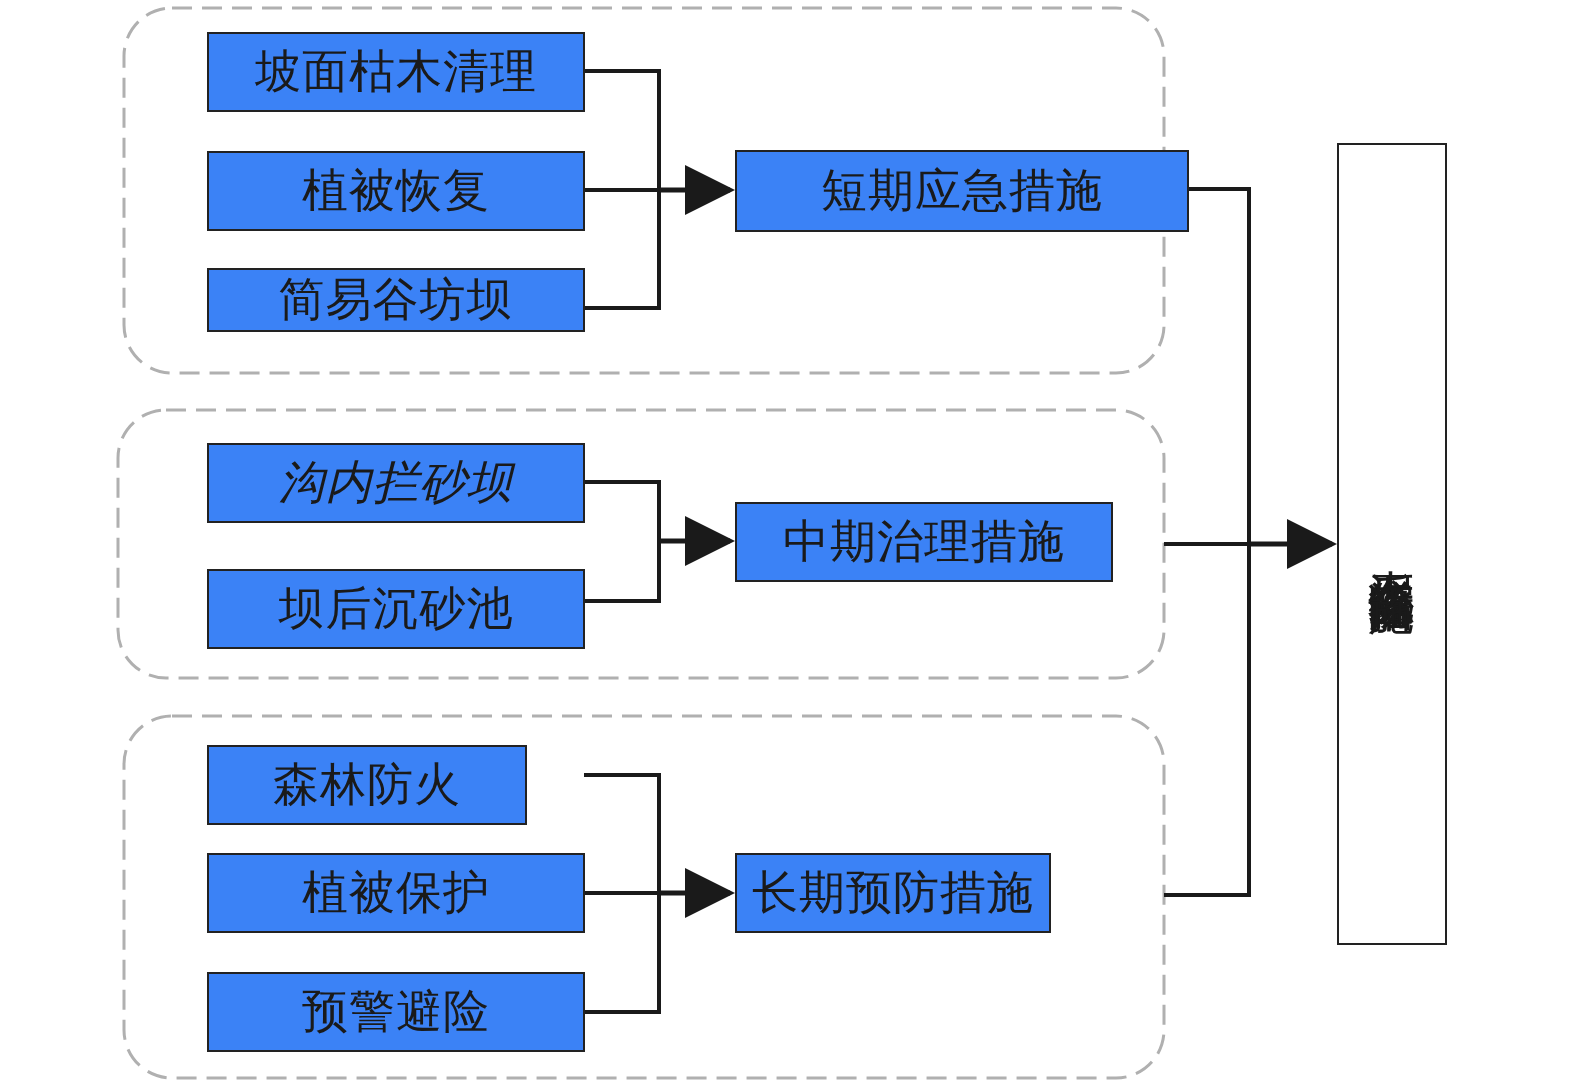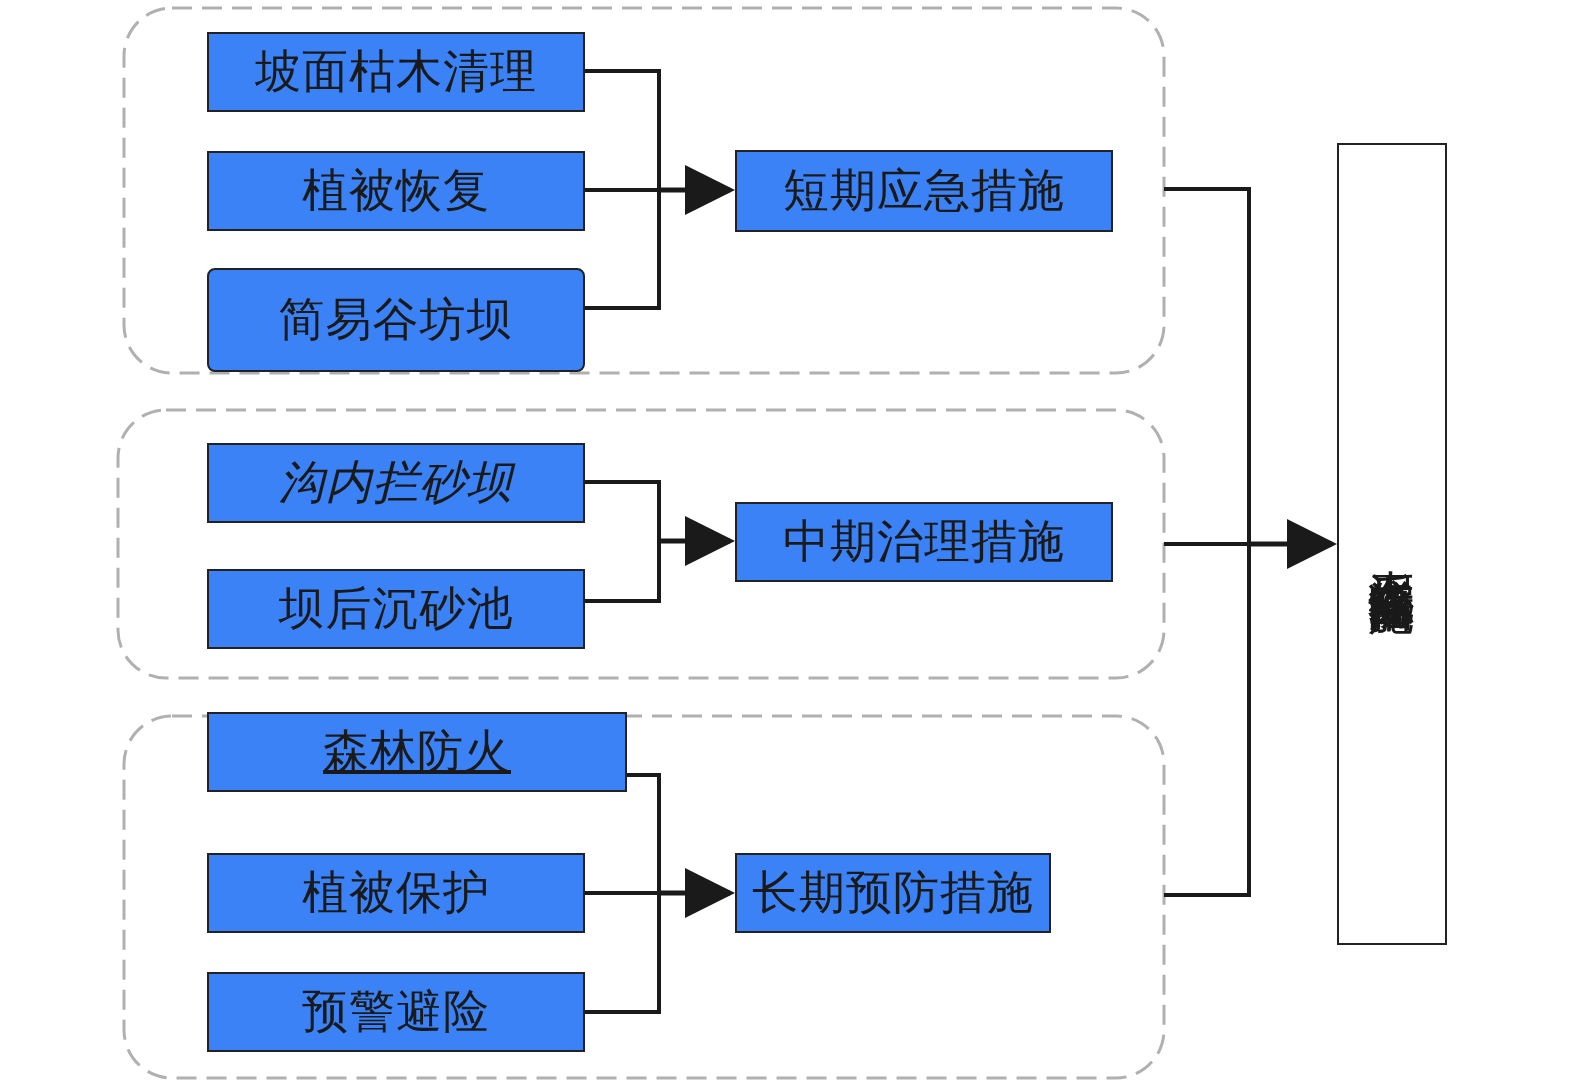--- a/index.html
+++ b/index.html
@@ -51,38 +51,38 @@
     <line x1="1249" y1="544" x2="1332" y2="544" stroke-width="5" marker-end="url(#arr)"></line>
   </g>
 </svg>
 
 <div class="box" style="left:207px;top:32px;width:378px;height:80px;">
   <span>坡面枯木清理</span>
 </div>
 <div class="box" style="left:207px;top:151px;width:378px;height:80px;">
   <span>植被恢复</span>
 </div>
-<div class="box" style="left:207px;top:268px;width:378px;height:104px;border-radius:8px;">
+<div class="box" style="left:207px;top:268px;width:378px;height:64px;">
   <span>简易谷坊坝</span>
 </div>
-<div class="box" style="left:735px;top:150px;width:378px;height:82px;">
+<div class="box" style="left:735px;top:150px;width:454px;height:82px;">
   <span>短期应急措施</span>
 </div>
 
 <div class="box" style="left:207px;top:443px;width:378px;height:80px;font-style:italic;">
   <span>沟内拦砂坝</span>
 </div>
 <div class="box" style="left:207px;top:562px;width:378px;height:80px;margin-top:7px;">
   <span>坝后沉砂池</span>
 </div>
 <div class="box" style="left:735px;top:502px;width:378px;height:80px;">
   <span>中期治理措施</span>
 </div>
 
-<div class="box" style="left:207px;top:712px;width:420px;height:80px;text-decoration:underline;">
+<div class="box" style="left:207px;top:745px;width:320px;height:80px;">
   <span>森林防火</span>
 </div>
 <div class="box" style="left:207px;top:853px;width:378px;height:80px;">
   <span>植被保护</span>
 </div>
 <div class="box" style="left:207px;top:972px;width:378px;height:80px;">
   <span>预警避险</span>
 </div>
 <div class="box" style="left:735px;top:853px;width:316px;height:80px;">
   <span>长期预防措施</span>

